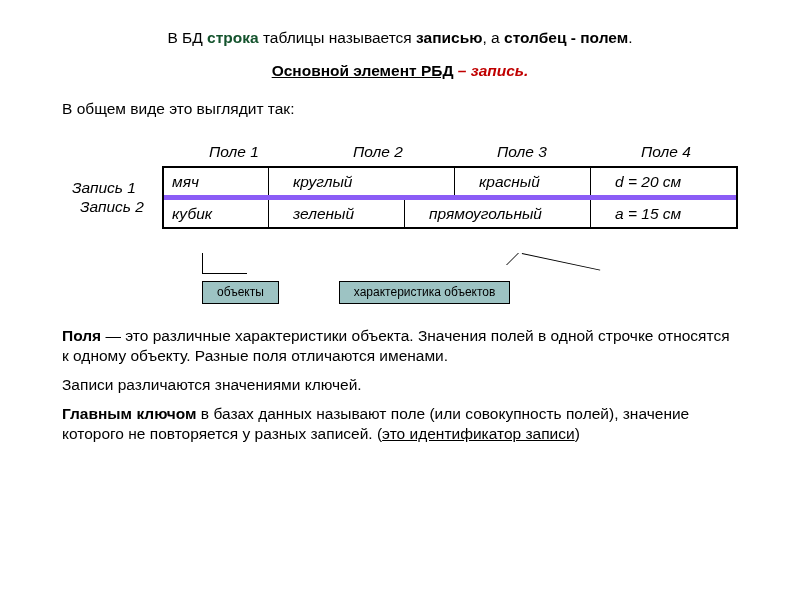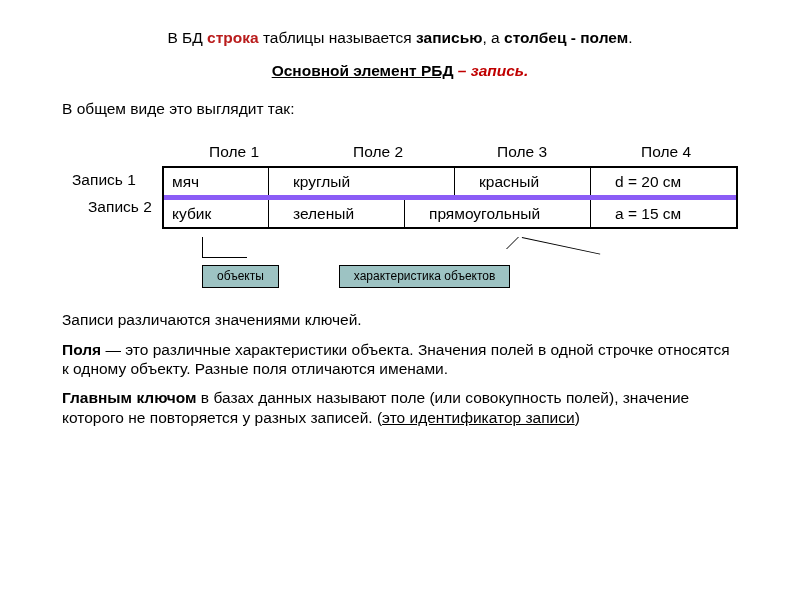--- a/index.html
+++ b/index.html
@@ -12,30 +12,31 @@
     font-family: Arial, Helvetica, sans-serif;
     font-size: 15.5px;
     color: #000;
     line-height: 1.25;
   }
   .canvas {
     padding: 28px 62px 30px 62px;
     position: relative;
   }
   .title { text-align: center; margin-bottom: 14px; }
-  .accent-red { color: #b91c1c; font-weight: bold; }
+  .accent-red { color: #14532d; font-weight: bold; }
   .bold { font-weight: bold; }
   .subtitle { text-align: center; margin-bottom: 18px; font-weight: bold; }
   .uline { text-decoration: underline; }
   .accent { color: #c00000; font-style: italic; }
   .para { margin-bottom: 24px; }
   .grid {
     position: relative;
     margin-left: 10px;
-    margin-bottom: 8px;
+    margin-bottom: 24px;
+    font-style: italic;
   }
   .colheaders {
     display: flex;
     margin-left: 90px;
   }
   .colheaders div { flex: 1; text-align: center; padding-bottom: 4px; }
   .table-block { margin-left: 90px; border: 2px solid #000; }
   .trow { display: flex; gap: 16px; }
   .trow + .trow { border-top: 5px solid #8b5cf6; }
   .tcell { padding: 4px 8px; border-right: 1px solid #000; }
@@ -70,22 +71,22 @@
   <div class="para">В общем виде это выглядит так:</div>
 
   <div class="grid">
     <div class="colheaders">
       <div class="c1">Поле 1</div>
       <div class="c2">Поле 2</div>
       <div class="c3">Поле 3</div>
       <div class="c4">Поле 4</div>
     </div>
     <div style="position:relative;">
-      <div style="position:absolute; left:0; top:4px;">Запись 1</div>
-      <div style="position:absolute; left:16px; top:31px;">Запись 2</div>
+      <div style="position:absolute; left:0; top:12px;">Запись 1</div>
+      <div style="position:absolute; left:8px; top:31px;">Запись 2</div>
       <div class="table-block">
         <div class="trow">
           <div class="tcell c1">мяч</div>
           <div class="tcell c3">круглый</div>
           <div class="tcell c2">красный</div>
           <div class="tcell c4">d = 20 см</div>
         </div>
         <div class="trow">
           <div class="tcell c1">кубик</div>
           <div class="tcell c2">зеленый</div>
@@ -102,21 +103,21 @@
     <div class="ln" style="left:350px; top:0; width:1px; height:12px; transform: skewX(-45deg);"></div>
     <div class="ln" style="left:360px; top:0; width:80px; height:1px; transform: rotate(12deg); transform-origin: left top;"></div>
   </div>
 
   <div class="boxes">
     <div class="tagbox">объекты</div>
     <div class="tagbox">характеристика объектов</div>
   </div>
 
   <div class="body-text">
-    <p>Записи различаются значениями ключей.</p>
     <p>
       <span class="bold">Поля</span><span> — это различные характеристики объекта. Значения полей в одной строчке относятся к одному объекту. Разные поля отличаются именами.</span>
     </p>
+    <p>Записи различаются значениями ключей.</p>
     <p>
       <span class="bold">Главным ключом</span><span> в базах данных называют поле (или совокупность полей), значение которого не повторяется у разных записей. (</span><span class="uline">это идентификатор записи</span><span>)</span>
     </p>
   </div>
 </div>
 
 </body></html>

